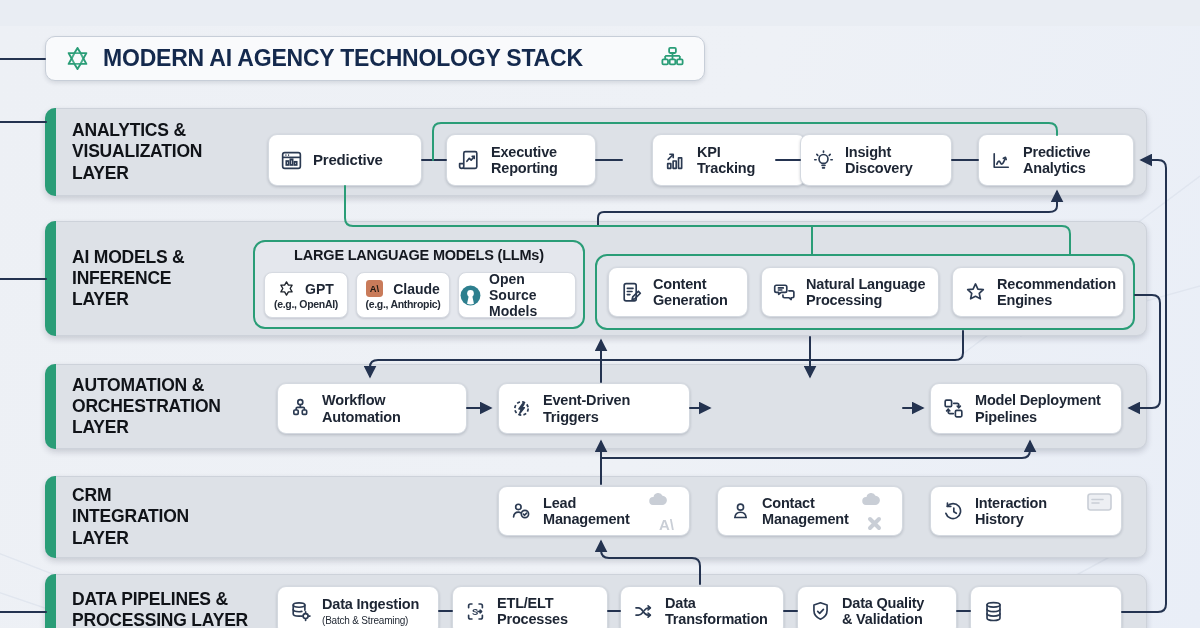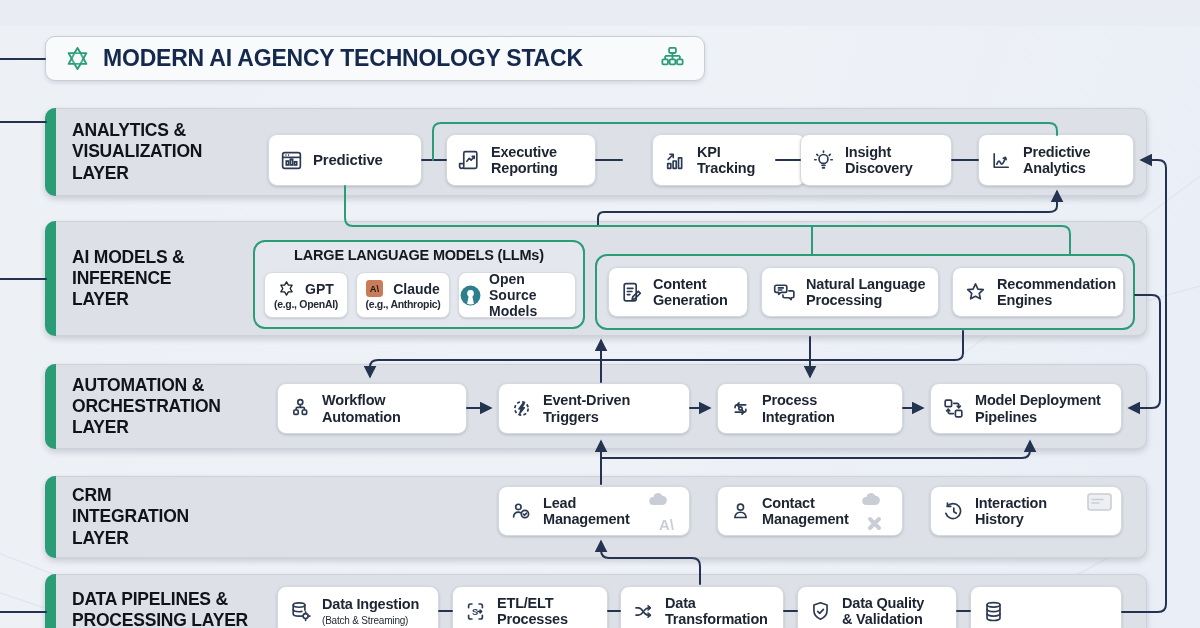--- a/index.html
+++ b/index.html
@@ -254,33 +254,20 @@
   <div class="card" style="left:498px;top:357px;width:192px;height:51px">
     <span class="ic">
       <svg width="25" height="25" viewBox="0 0 24 24" fill="none" stroke="#2b3a52" stroke-width="1.6" stroke-linejoin="round">
         <circle cx="12" cy="12" r="6.4" stroke-dasharray="3 2.1"></circle>
         <path d="M13.2 7.4l-3.6 5h2.5l-1.7 4.2 4.2-5.3h-2.5l2.3-3.9z"></path>
       </svg>
       </span>
     <span class="lbl">Event-Driven
 Triggers</span>
   </div>
-  <div class="card" style="left:717px;top:357px;width:186px;height:51px">
-    <span class="ic">
-      <svg width="25" height="25" viewBox="0 0 24 24" fill="none" stroke="#2b3a52" stroke-width="1.6" stroke-linecap="round" stroke-linejoin="round">
-        <path d="M17 8.5H8.9c-1.2 0-2.1.8-2.1 2v.8"></path>
-          <path d="M10.6 6.6L8.7 8.5l1.9 1.9"></path>
-        <path d="M7 15.5h8.1c1.2 0 2.1-.8 2.1-2v-.8"></path>
-          <path d="M13.4 13.6l1.9 1.9-1.9 1.9"></path>
-        <circle cx="12" cy="12" r="1.6"></circle>
-      </svg>
-      </span>
-    <span class="lbl">Process
-Integration</span>
-  </div>
   <div class="card" style="left:930px;top:357px;width:192px;height:51px">
     <span class="ic">
       <svg width="25" height="25" viewBox="0 0 24 24" fill="none" stroke="#2b3a52" stroke-width="1.6" stroke-linecap="round" stroke-linejoin="round">
         <rect x="4" y="4" width="6.2" height="6.2" rx="1.2"></rect>
           <rect x="13.8" y="13.8" width="6.2" height="6.2" rx="1.2"></rect>
         <path d="M12.2 7.1h3.3c.9 0 1.6.7 1.6 1.6v2.4"></path>
           <path d="M15.6 9.8l1.5 1.5 1.5-1.5"></path>
         <path d="M11.8 16.9H8.5c-.9 0-1.6-.7-1.6-1.6v-2.4"></path>
           <path d="M8.4 14.2l-1.5-1.5-1.5 1.5"></path>
       </svg>

